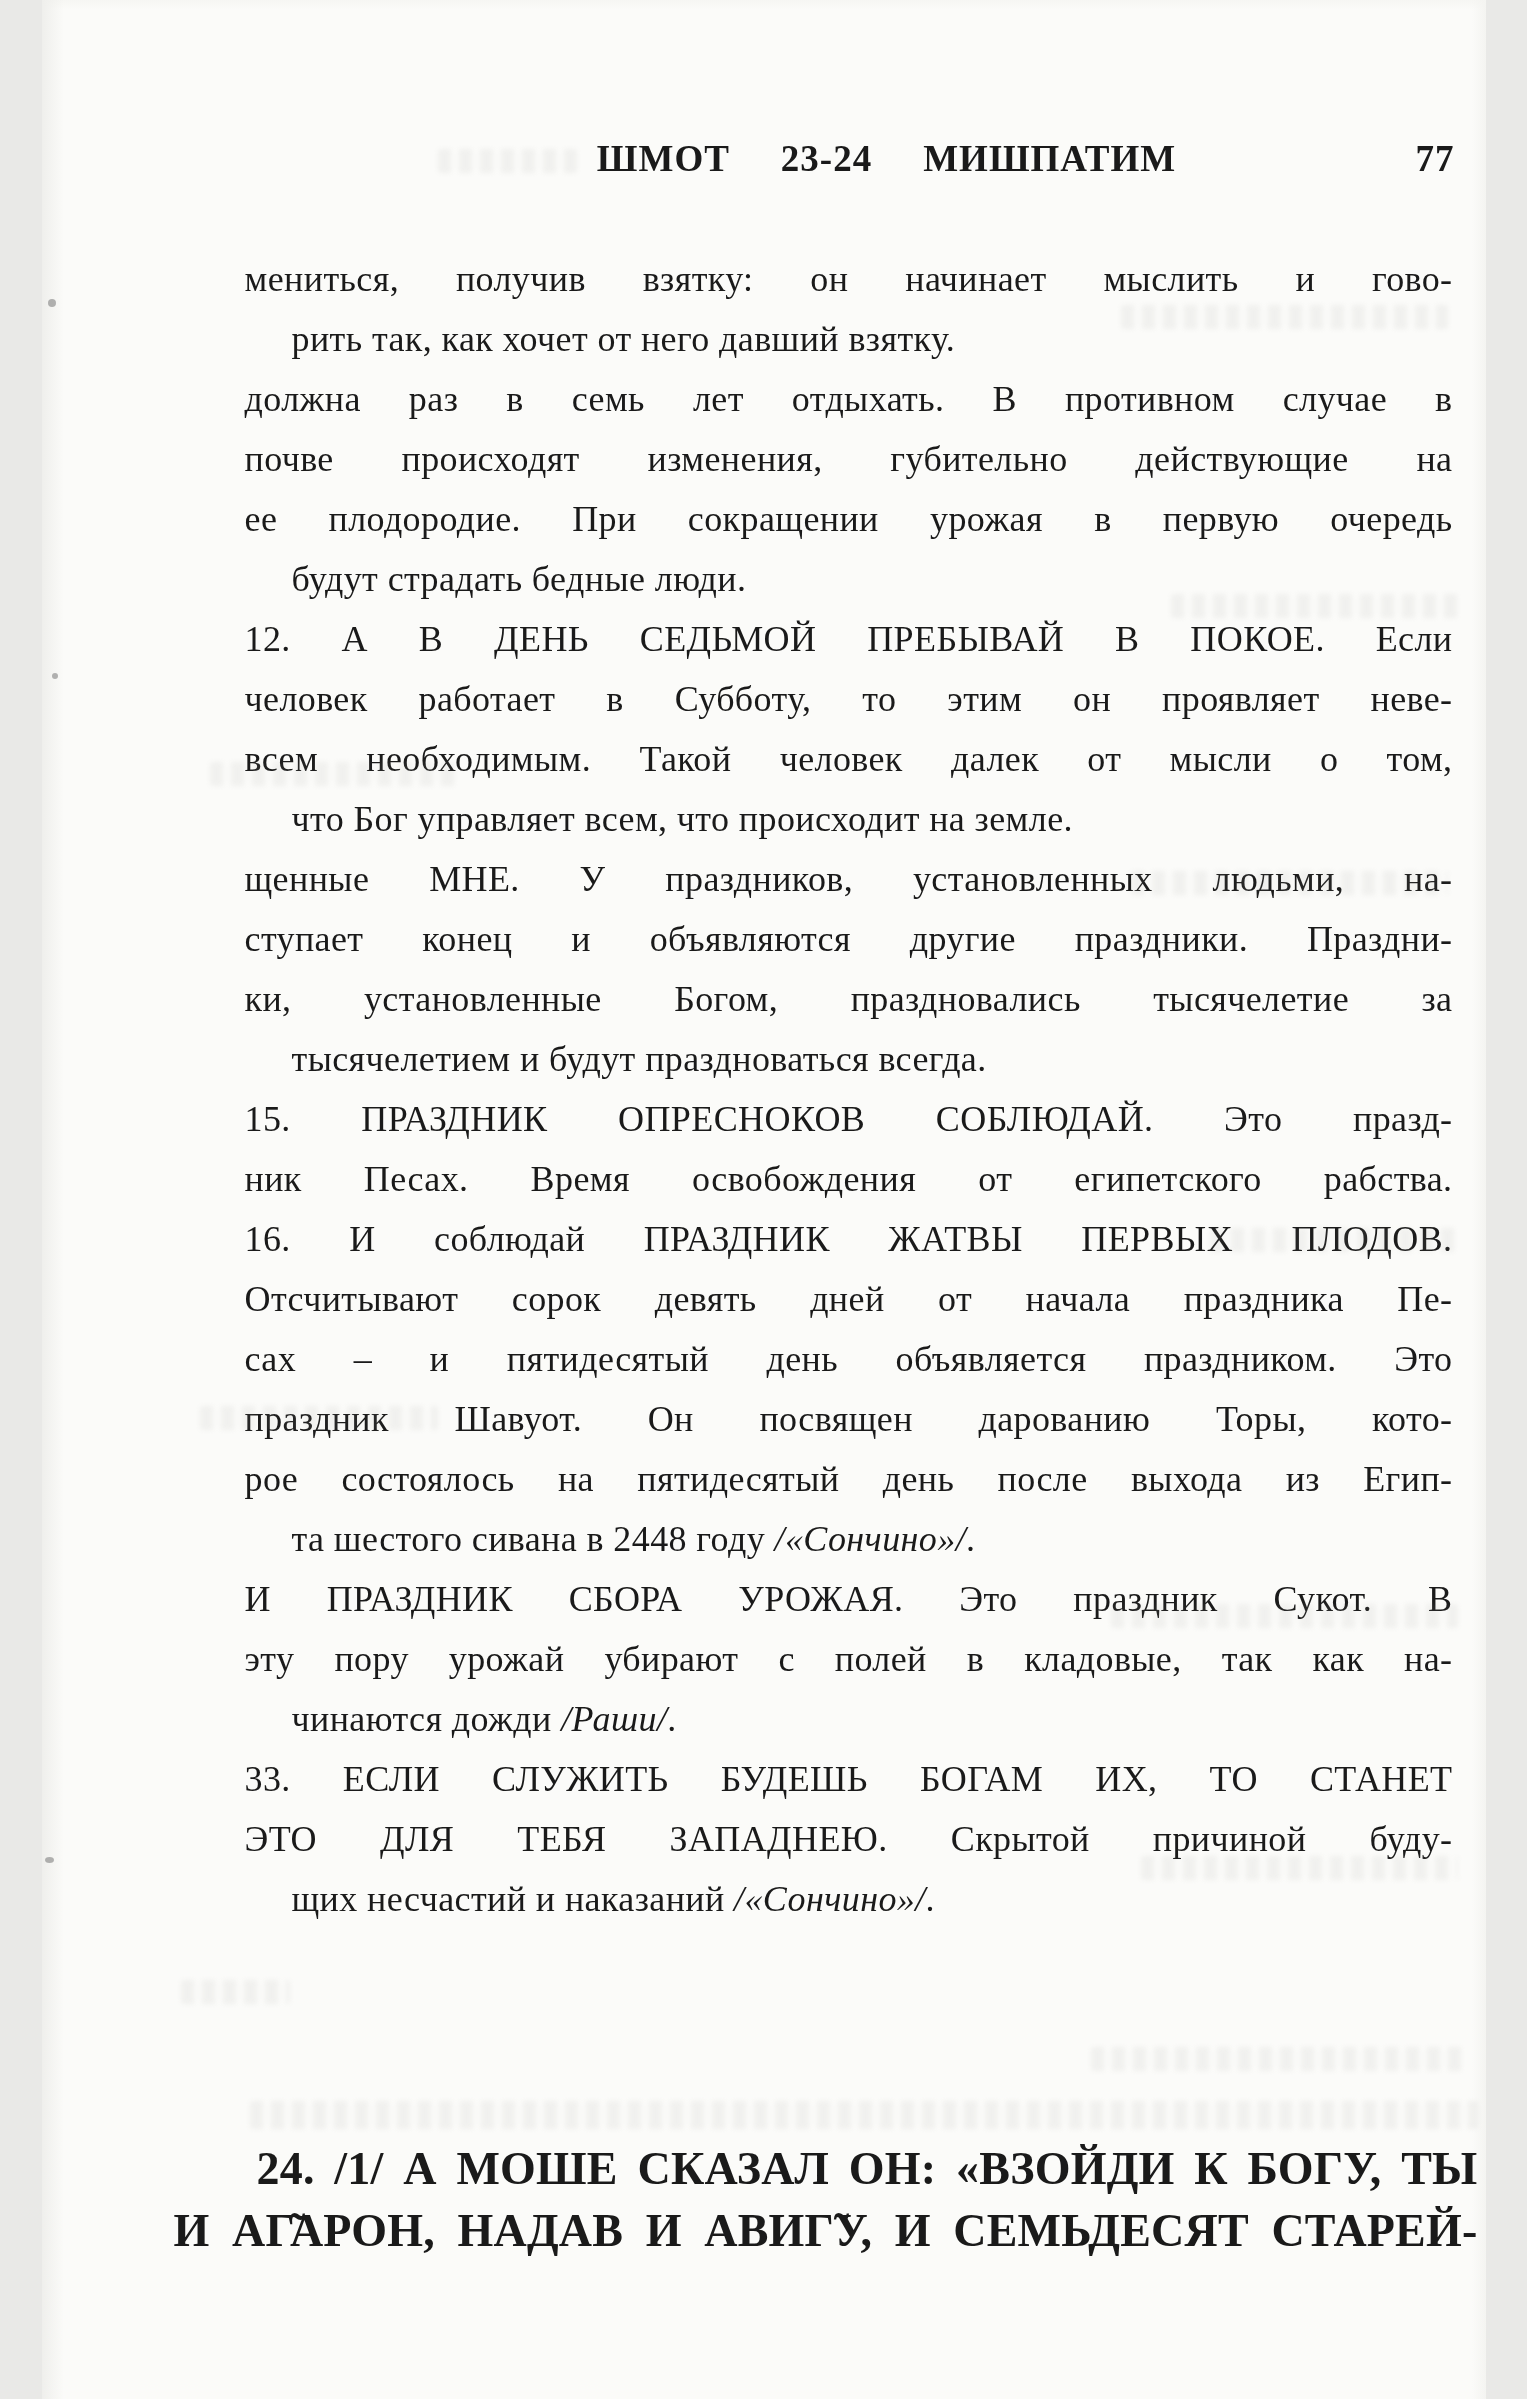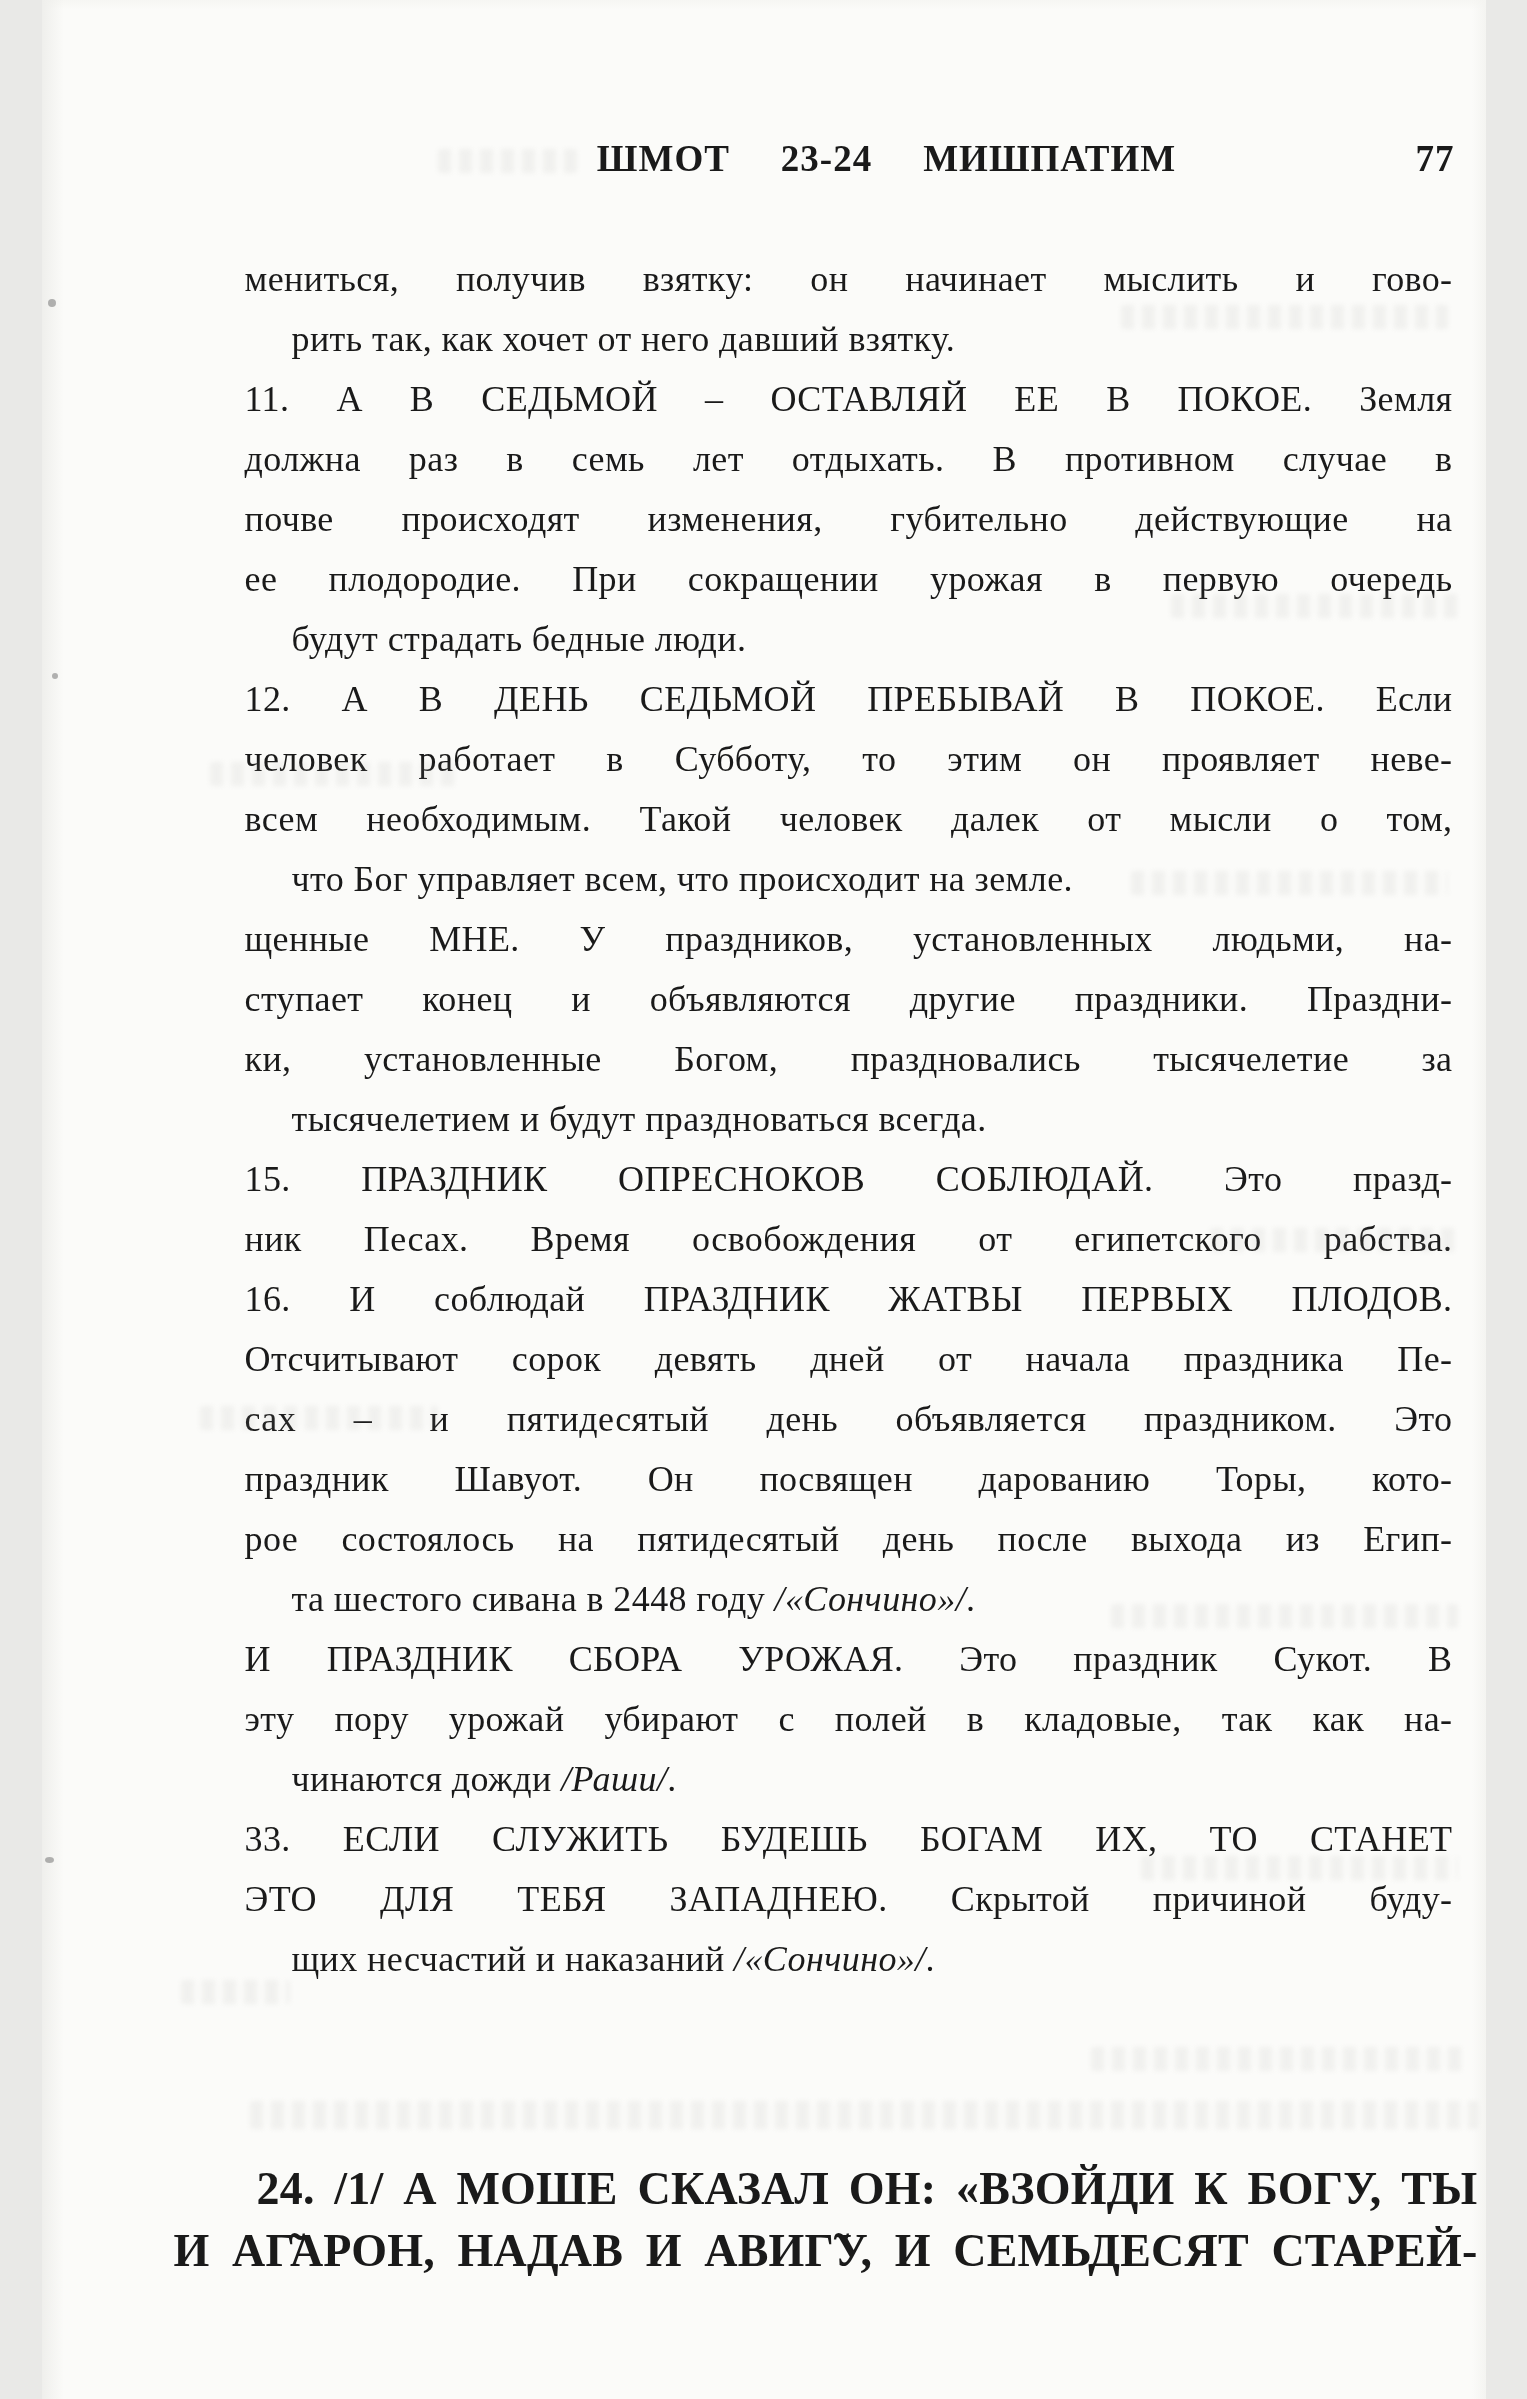--- a/index.html
+++ b/index.html
@@ -38,21 +38,21 @@
     height:60px;
   }
   .line.end { text-align:left; text-align-last:left;margin-left:47px; }
   .it { font-style:italic; }
   .final-par {
     position:absolute;
     top:2138px; left:132px; width:1304px;
     font-weight:bold; font-size:46px; line-height:62px; letter-spacing:0.2px;
   }
   .final-par .line { height:62px; }
-  .final-par .line:first-child { text-indent:83px;margin-top:20px; }
+  .final-par .line:first-child { text-indent:83px; }
   
   .ghost {
     position:absolute; height:24px;
     background:repeating-linear-gradient(90deg, #9a9a96 0 13px, rgba(0,0,0,0) 13px 21px);
     opacity:0.10; filter:blur(2.5px); border-radius:3px;
     pointer-events:none;
   }
   .speck { position:absolute; background:#777; opacity:0.55; border-radius:50%; }
 </style>
 </head>
@@ -65,21 +65,20 @@
       <span>ШМОТ</span>
       <span>23-24</span>
       <span>МИШПАТИМ</span>
     </div>
     <span class="pagenum">77</span>
   </div>
 
   <div class="body-text">
       <div class="line"><span>мениться, получив взятку: он начинает мыслить и гово-</span></div>
       <div class="line end"><span>рить так, как хочет от него давший взятку.</span></div>
-      <div class="line"><span>11. А В СЕДЬМОЙ – ОСТАВЛЯЙ ЕЕ В ПОКОЕ. Земля</span></div>
       <div class="line"><span>должна раз в семь лет отдыхать. В противном случае в</span></div>
       <div class="line"><span>почве происходят изменения, губительно действующие на</span></div>
       <div class="line"><span>ее плодородие. При сокращении урожая в первую очередь</span></div>
       <div class="line end"><span>будут страдать бедные люди.</span></div>
       <div class="line"><span>12. А В ДЕНЬ СЕДЬМОЙ ПРЕБЫВАЙ В ПОКОЕ. Если</span></div>
       <div class="line"><span>человек работает в Субботу, то этим он проявляет неве-</span></div>
       <div class="line"><span>всем необходимым. Такой человек далек от мысли о том,</span></div>
       <div class="line end"><span>что Бог управляет всем, что происходит на земле.</span></div>
       <div class="line"><span>щенные МНЕ. У праздников, установленных людьми, на-</span></div>
       <div class="line"><span>ступает конец и объявляются другие праздники. Праздни-</span></div>

